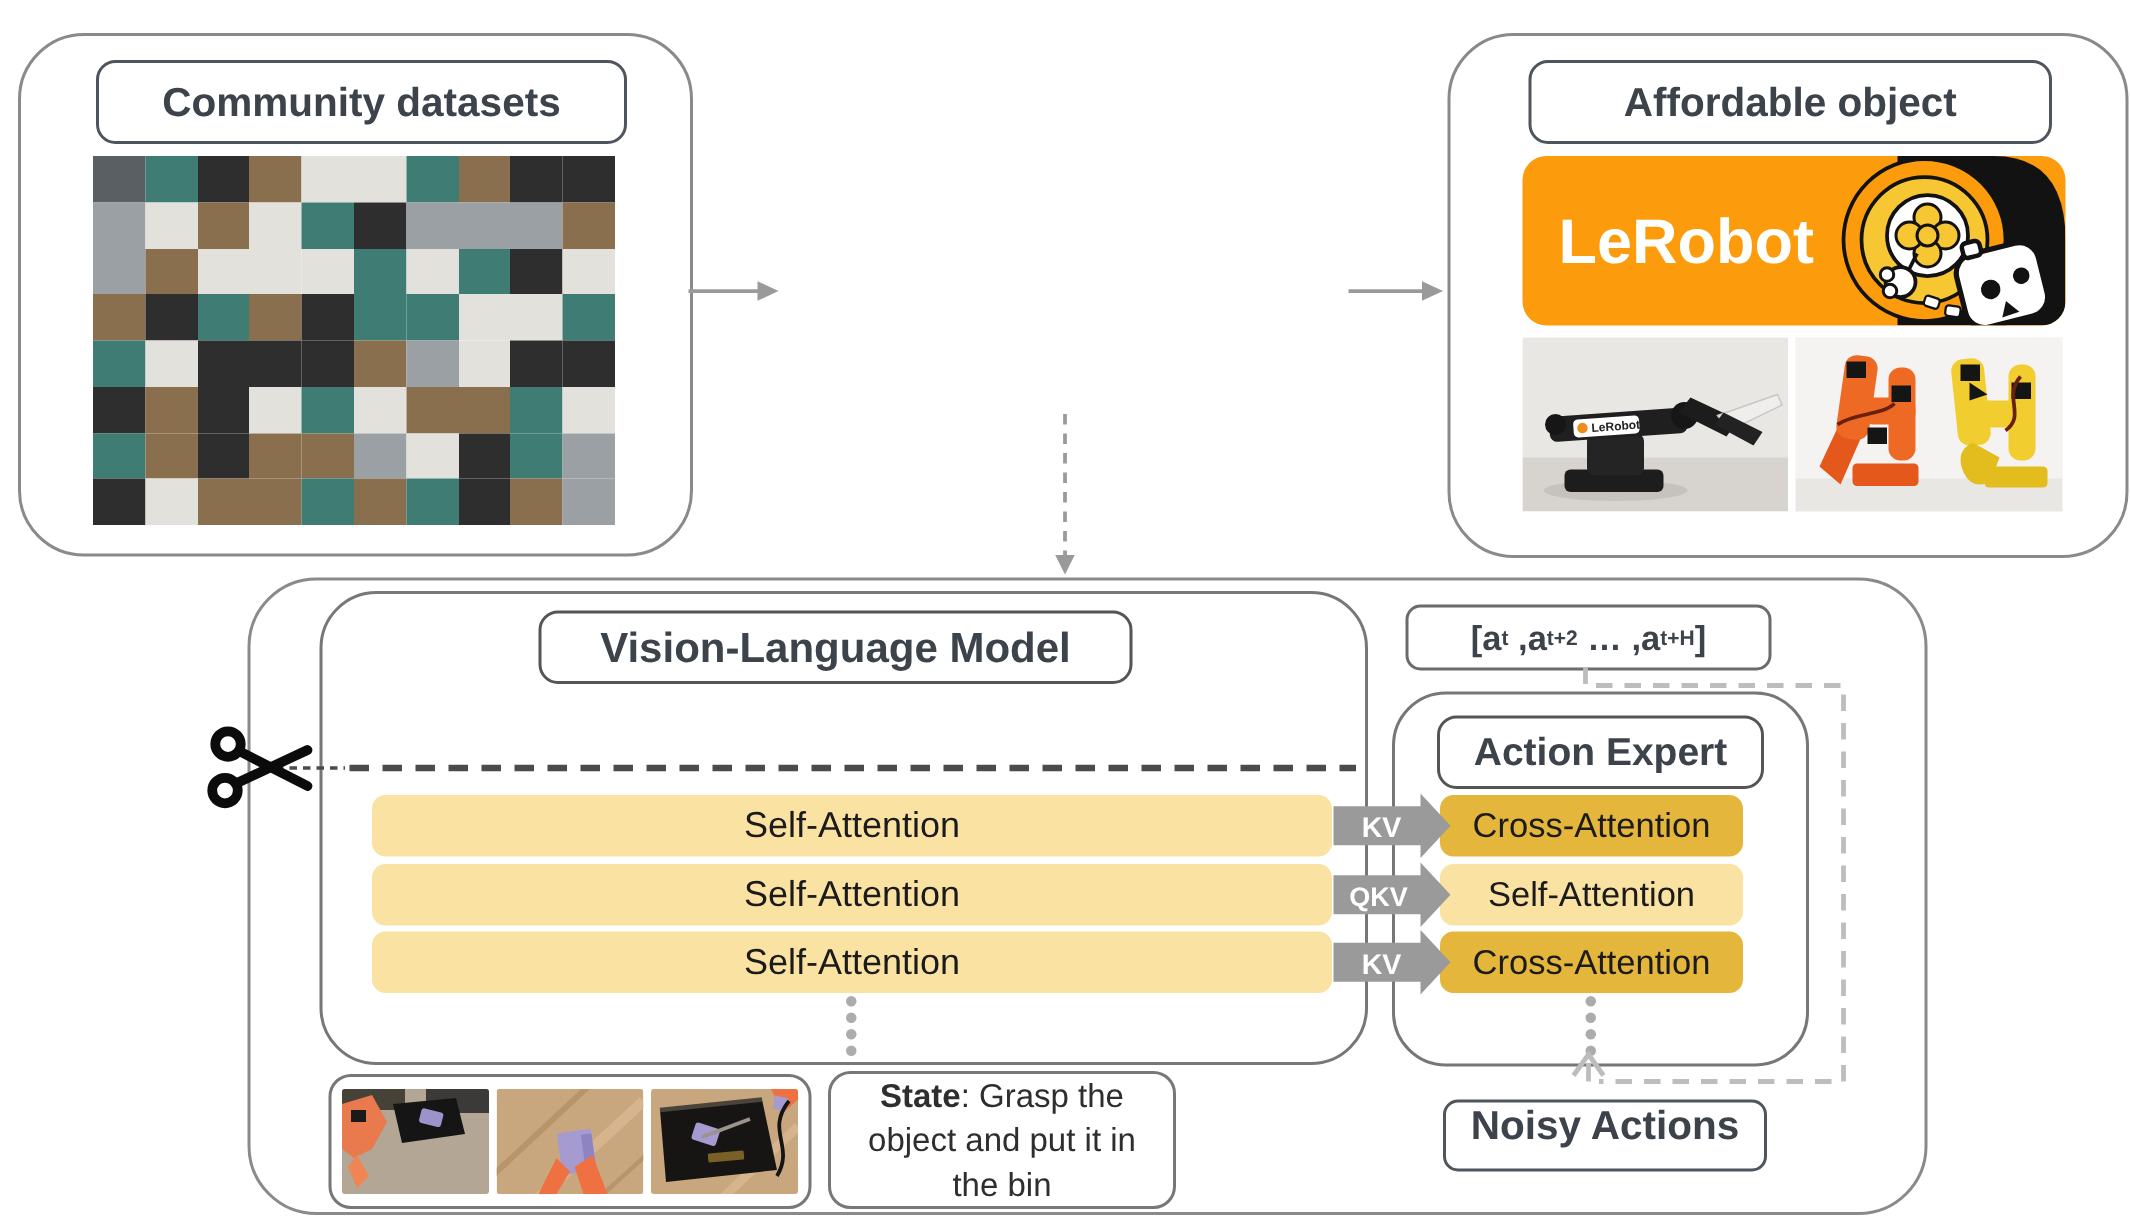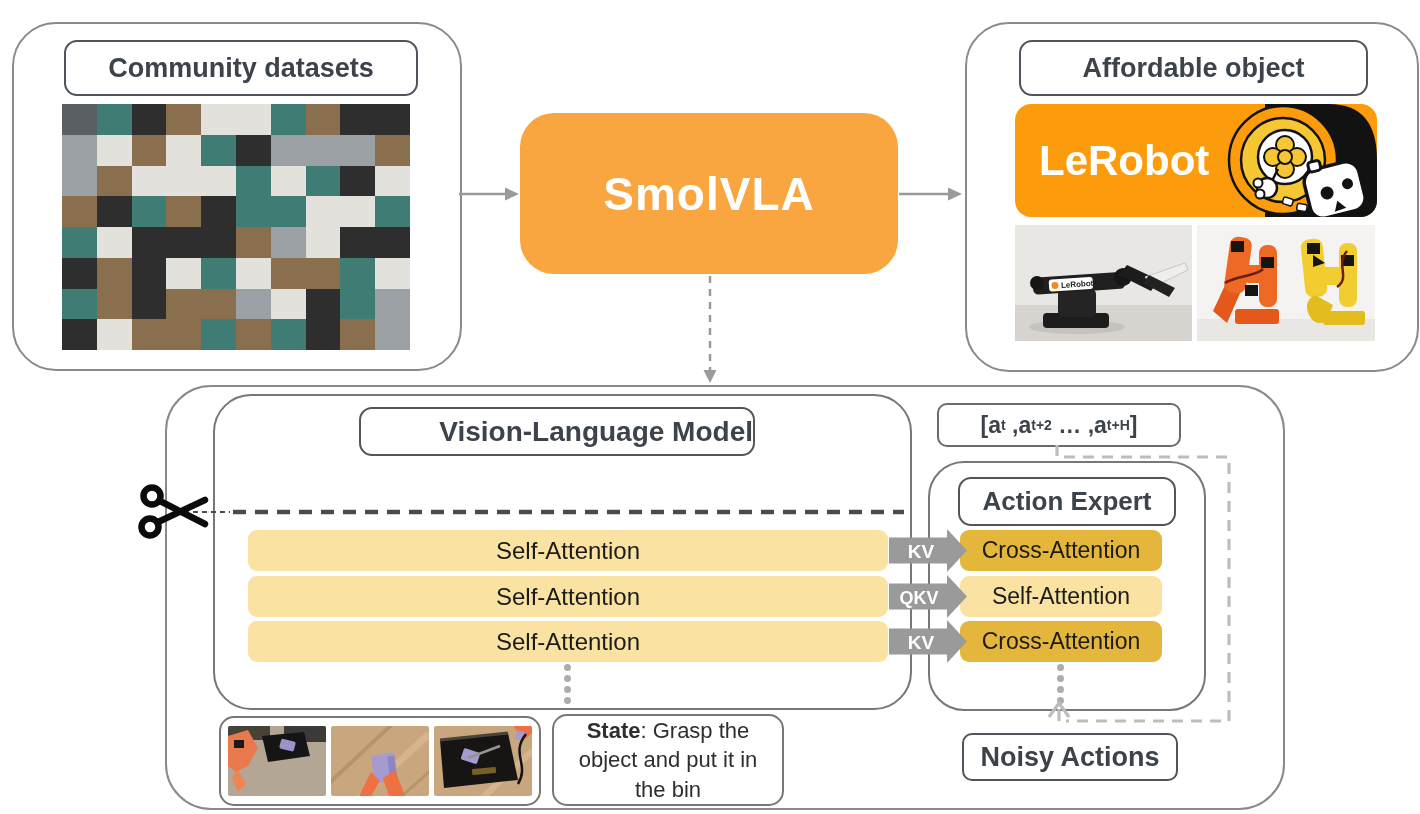--- a/index.html
+++ b/index.html
@@ -3,21 +3,21 @@
 <meta charset="utf-8">
 <style>
   html,body{margin:0;padding:0;background:#ffffff;}
   .canvas{position:relative;width:1420px;height:814px;background:#fff;overflow:hidden;
           font-family:"Liberation Sans","DejaVu Sans",sans-serif;}
   .card{position:absolute;background:#fff;border:2px solid var(--container-border);}
   .round-xl{border-radius:44px;}
   .titlebox{position:absolute;display:flex;align-items:center;justify-content:center;
             background:#fff;border:2.5px solid var(--border-dark);border-radius:13px;
             color:var(--heading-text);font-weight:bold;}
-  .t27{font-size:27px;} .t28{font-size:28px;justify-content:flex-end;} .t26{font-size:26px;}
+  .t27{font-size:27px;} .t28{font-size:28px;} .t26{font-size:26px;}
   .mosaic{position:absolute;display:grid;grid-template-columns:repeat(10,1fr);grid-auto-rows:1fr;}
   .mosaic div{width:100%;height:100%;}
   .smolvla{position:absolute;left:520px;top:113px;width:378px;height:161px;border-radius:34px;
            background:var(--accent-orange);display:flex;align-items:center;justify-content:center;}
   .smolvla span{color:#fff;font-size:46px;font-weight:bold;letter-spacing:1px;}
   .banner{position:absolute;left:48px;top:80px;width:362px;height:113px;border-radius:16px;
           background:var(--banner-orange);overflow:hidden;}
   .banner .brand{position:absolute;left:24px;top:0;height:113px;display:flex;align-items:center;
                  color:#fff;font-size:42px;font-weight:bold;}
   .photo{position:absolute;overflow:hidden;background:#eee;}
@@ -31,21 +31,21 @@
             border:2.5px solid var(--border-mid);background:#fff;display:flex;align-items:center;
             justify-content:center;color:var(--heading-text);font-weight:bold;font-size:23px;white-space:pre;}
   .chunkbox sub{font-size:14px;vertical-align:-6px;font-weight:bold;}
   .taskbox{position:absolute;left:552px;top:714px;width:232px;height:92px;border:2px solid #777;
            border-radius:15px;background:#fff;display:flex;align-items:center;justify-content:center;
            text-align:center;font-size:22px;color:#2e2e2e;line-height:1.32;padding:0 10px;box-sizing:border-box;}
   .statebox{position:absolute;left:793px;top:712px;width:100px;height:80px;border:2px solid #777;
             border-radius:20px;background:#fff;text-align:center;}
   .statebox .lbl{display:block;margin-top:9px;font-size:25px;font-weight:bold;color:var(--heading-text);}
   .noisybox{position:absolute;left:962px;top:733px;width:212px;height:44px;border:2.5px solid var(--border-dark);
-            border-radius:10px;background:#fff;display:flex;align-items:center;justify-content:center;
+            border-radius:10px;background:#fff;display:flex;align-items:flex-start;justify-content:center;
             font-size:27px;font-weight:bold;color:var(--heading-text);}
   svg.connectors{position:absolute;left:0;top:0;z-index:6;pointer-events:none;}
   .obsimg{position:absolute;top:8px;width:98px;height:70px;overflow:hidden;border-radius:2px;}
 </style>
 </head>
 <body>
 
 <div class="canvas">
 
   <section class="card round-xl" style="left:12px;top:22px;width:446px;height:345px;">
@@ -129,23 +129,20 @@
         <div style="background: rgb(138, 111, 79);"></div>
         <div style="background: rgb(63, 125, 116);"></div>
         <div style="background: rgb(138, 111, 79);"></div>
         <div style="background: rgb(63, 125, 116);"></div>
         <div style="background: rgb(46, 46, 46);"></div>
         <div style="background: rgb(138, 111, 79);"></div>
         <div style="background: rgb(154, 160, 163);"></div>
       </div>
   </section>
 
-  <div class="smolvla">
-    <span>SmolVLA</span>
-  </div>
 
   <section class="card round-xl" style="left:965px;top:22px;width:450px;height:346px;">
     <div class="titlebox t27" style="left:52px;top:16px;width:345px;height:52px;">
       <span>Affordable object</span>
     </div>
 
     <div class="banner">
       <svg width="362" height="113" viewBox="0 0 362 113" style="position:absolute;left:0;top:0;">
         <path d="M250,0 H314 Q362,0 362,56 V113 H250 Z" fill="#121212"></path>
         <g>

